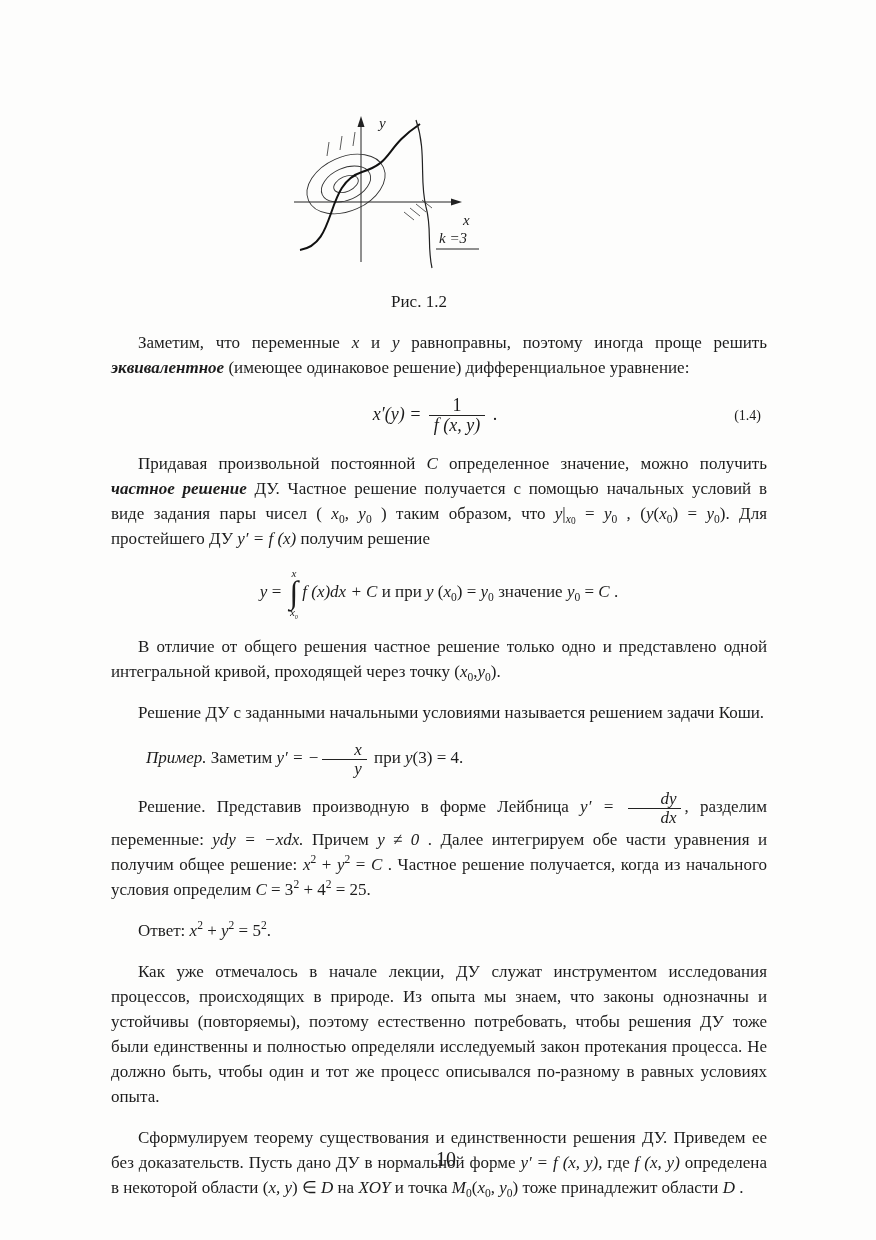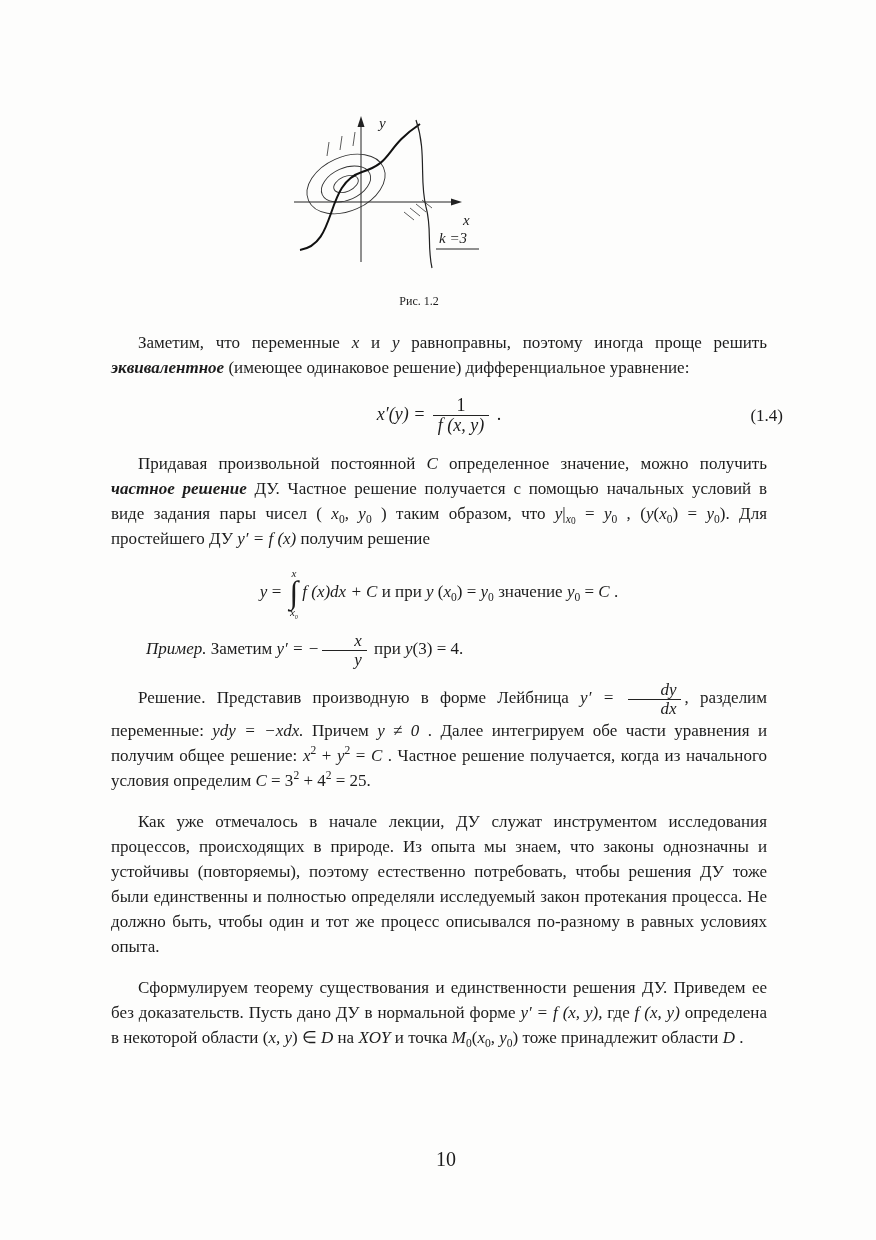--- a/index.html
+++ b/index.html
@@ -18,21 +18,21 @@
   }
   .content {
     position: absolute;
     left: 95px; top: 112px;
     width: 688px;
     font-size: 17px;
     line-height: 25px;
     text-align: justify;
   }
   .figure-block { text-align: center; transform: translateX(-28px); }
-  .figure-caption { font-size: 12px; margin: 2px 0 10px 0; text-align: center; transform: translateX(-20px); }
+  .figure-caption { font-size: 17px; margin: 2px 0 10px 0; text-align: center; transform: translateX(-20px); }
   .figtext { font-style: italic; font-size: 15px; font-family: "Liberation Serif", serif; fill: #1c1c1c; }
 
   p { margin: 16px; text-indent: 27px; }
 
   .var { font-style: italic; }
   .bi  { font-weight: bold; font-style: italic; }
   .it  { font-style: italic; margin-left: 24px; }
 
   sub { font-size: 68%; line-height: 0; }
   sup { font-size: 68%; line-height: 0; }
@@ -55,28 +55,28 @@
     vertical-align: middle;
     margin: 0 3px;
     line-height: 1;
   }
   .ilim { font-size: 11px; line-height: 1.1; }
   .isign { font-size: 32px; line-height: 0.85; padding: 0 1px; }
 
   .eqrow {
     position: relative;
     text-align: center;
-    margin: 9px 0 9px 0;
+    margin: 9px 8px 9px 0;
     font-size: 18px;
   }
   .eq-tag {
     position: absolute;
-    right: 0; top: 50%;
+    right: 14px; top: 50%;
     transform: translateY(-50%);
-    font-size: 17px;
+    font-size: 14px;
   }
   .eqrow2 {
     text-align: center;
     margin: 7px 0 9px 0;
     font-size: 17px;
   }
   .example-row { margin: 14px 0 12px 0; }
   .leibniz-par { margin-top: 4px; }
 
   .page-number {
@@ -141,26 +141,29 @@
     </div>
 
     <p><span>Придавая произвольной постоянной  </span><span class="var">C</span><span>  определенное значение, можно получить </span><span class="bi">частное решение</span><span> ДУ. Частное решение получается с помощью  начальных условий в виде задания пары чисел ( </span><span class="var">x</span><sub>0</sub><span>, </span><span class="var">y</span><sub>0</sub><span> )  таким образом, что  </span><span class="var">y</span><span>|</span><sub class="var">x</sub><sub class="sub2">0</sub><span> = </span><span class="var">y</span><sub>0</sub><span> , (</span><span class="var">y</span><span>(</span><span class="var">x</span><sub>0</sub><span>) = </span><span class="var">y</span><sub>0</sub><span>).  Для простейшего ДУ   </span><span class="var">y′ = f (x)</span><span>   получим решение</span></p>
 
     <div class="eqrow2"><span class="var">y</span><span> = </span><span class="intwrap">
           <span class="ilim var">x</span>
           <span class="isign">∫</span>
           <span class="ilim var">x<sub class="sub2">0</sub></span>
         </span><span class="var">f (x)dx + C</span><span>    и при  </span><span class="var">y</span><span> (</span><span class="var">x</span><sub>0</sub><span>) = </span><span class="var">y</span><sub>0</sub><span>  значение  </span><span class="var">y</span><sub>0</sub><span> = </span><span class="var">C</span><span> .</span></div>
 
+    <p><span>В отличие от общего решения частное решение только одно и представлено одной интегральной кривой, проходящей через точку  (</span><span class="var">x</span><sub>0</sub><span>,</span><span class="var">y</span><sub>0</sub><span>).</span></p>
 
+    <p><span>Решение ДУ с заданными начальными условиями называется решением задачи  Коши.</span></p>
 
     <p class="example-row"><span class="it">Пример.</span><span>  Заметим   </span><span class="var">y′ = −</span><span class="frac"><span class="fnum var">x</span><span class="fden var">y</span></span><span>  при  </span><span class="var">y</span><span>(3) = 4.</span></p>
 
     <p class="leibniz-par"><span>Решение.  Представив  производную  в  форме  Лейбница  </span><span class="var">y′ = </span><span class="frac"><span class="fnum var">dy</span><span class="fden var">dx</span></span><span>,  разделим переменные:   </span><span class="var">ydy = −xdx.</span><span>   Причем  </span><span class="var">y ≠ 0</span><span> . Далее интегрируем обе части уравнения  и  получим  общее решение:  </span><span class="var">x</span><sup>2</sup><span> + </span><span class="var">y</span><sup>2</sup><span> = </span><span class="var">C</span><span> .  Частное решение получается, когда из начального условия определим   </span><span class="var">C</span><span> = 3</span><sup>2</sup><span> + 4</span><sup>2</sup><span> = 25.</span></p>
 
+    <p><span>Ответ: </span><span class="var">x</span><sup>2</sup><span> + </span><span class="var">y</span><sup>2</sup><span> = 5</span><sup>2</sup><span>.</span></p>
 
     <p><span>Как уже отмечалось в начале лекции, ДУ  служат инструментом исследования процессов, происходящих в природе. Из опыта мы знаем, что законы однозначны и устойчивы  (повторяемы), поэтому естественно потребовать, чтобы решения ДУ тоже были единственны и полностью определяли  исследуемый закон протекания процесса.  Не  должно быть,  чтобы один и тот  же процесс описывался по-разному в равных условиях опыта.</span></p>
 
     <p><span>Сформулируем   теорему  существования  и  единственности  решения  ДУ. Приведем  ее  без  доказательств.   Пусть   дано   ДУ   в   нормальной   форме  </span><span class="var">y′ = f (x, y),</span><span>  где  </span><span class="var">f (x, y)</span><span>  определена в некоторой области  (</span><span class="var">x, y</span><span>) ∈ </span><span class="var">D</span><span>  на  </span><span class="var">XOY</span><span>   и точка   </span><span class="var">M</span><sub>0</sub><span>(</span><span class="var">x</span><sub>0</sub><span>, </span><span class="var">y</span><sub>0</sub><span>)  тоже принадлежит области  </span><span class="var">D</span><span> .</span></p>
 
   </div>
 
   <div class="page-number">10</div>
 </div>
 

